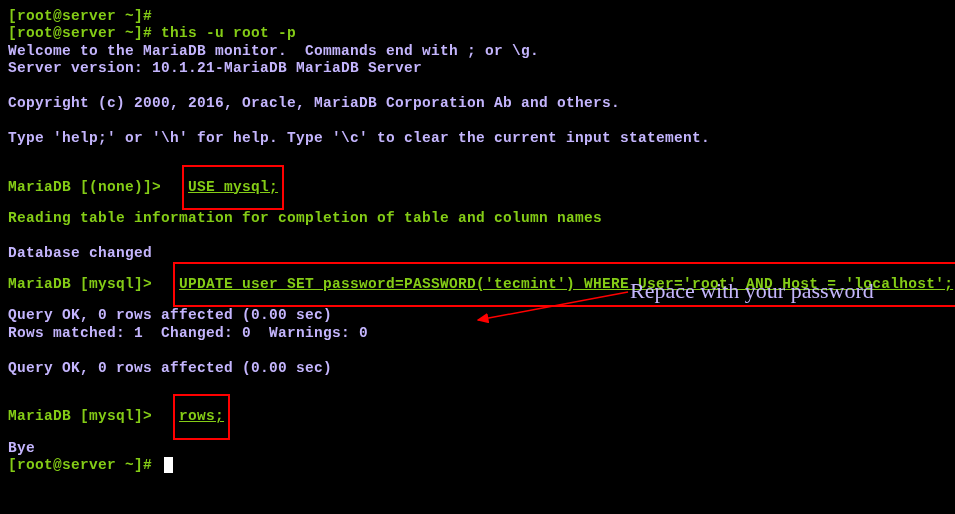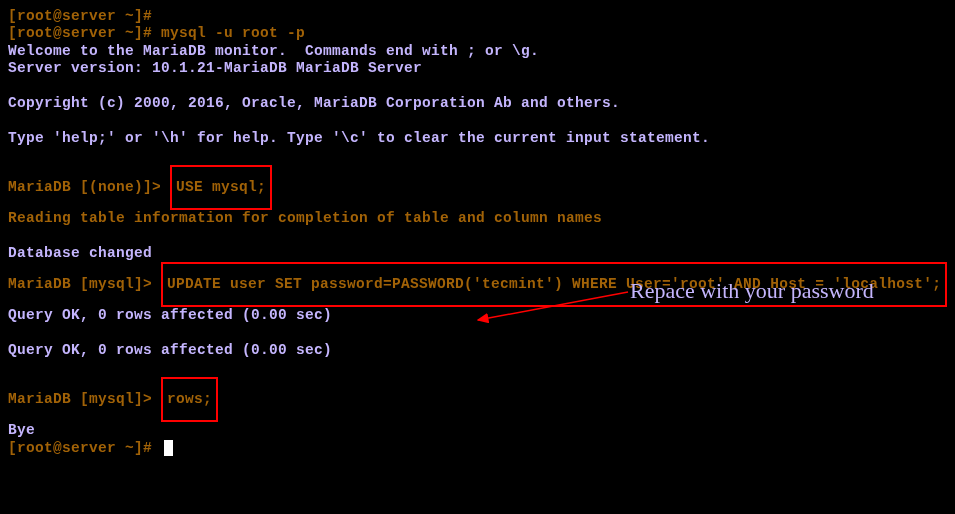--- a/index.html
+++ b/index.html
@@ -18,33 +18,34 @@
       width: 955px;
       height: 514px;
       overflow: hidden;
       position: relative;
       letter-spacing: 0.3px;
     }
     .line {
       white-space: pre;
     }
     .yellow { color: #c4b5fd; }
-    .white { color: #a16207; }
+    .white { color: #84cc16; }
     .green-annot {
       color: #c4b5fd;
       font-family: 'Times New Roman', serif;
       font-weight: normal;
       font-size: 22px;
       letter-spacing: 0;
     }
     .red-box {
       border: 2px solid #ff0000;
       padding: 12px 4px;
       display: inline-block;
-      margin-left: 0px;
+      margin-left: 12px;
+      text-decoration: underline;
     }
     .annotation {
       position: absolute;
       top: 278px;
       left: 630px;
     }
     .arrow {
       position: absolute;
       top: 290px;
       left: 470px;
@@ -57,34 +58,35 @@
       background: #fff;
       vertical-align: text-bottom;
       margin-left: 3px;
     }
   </style>
 </head>
 <body>
 
 <div>
   <div class="line white">[root@server ~]# </div>
-  <div class="line"><span class="white">[root@server ~]# </span><span class="white">mysql -u root -p</span></div>
+  <div class="line"><span class="white">[root@server ~]# </span><span class="white">this -u root -p</span></div>
   <div class="line yellow">Welcome to the MariaDB monitor.  Commands end with ; or \g.</div>
   <div class="line yellow">Server version: 10.1.21-MariaDB MariaDB Server</div>
   <div class="line">&nbsp;</div>
   <div class="line yellow">Copyright (c) 2000, 2016, Oracle, MariaDB Corporation Ab and others.</div>
   <div class="line">&nbsp;</div>
   <div class="line yellow">Type 'help;' or '\h' for help. Type '\c' to clear the current input statement.</div>
   <div class="line">&nbsp;</div>
   <div class="line"><span class="white">MariaDB [(none)]&gt; </span><span class="red-box white">USE mysql;</span></div>
   <div class="line white">Reading table information for completion of table and column names</div>
   <div class="line">&nbsp;</div>
   <div class="line yellow">Database changed</div>
   <div class="line"><span class="white">MariaDB [mysql]&gt; </span><span class="red-box white">UPDATE user SET password=PASSWORD('tecmint') WHERE User='root' AND Host = 'localhost';</span></div>
   <div class="line yellow">Query OK, 0 rows affected (0.00 sec)</div>
+  <div class="line yellow">Rows matched: 1  Changed: 0  Warnings: 0</div>
   <div class="line">&nbsp;</div>
   <div class="line yellow">Query OK, 0 rows affected (0.00 sec)</div>
   <div class="line">&nbsp;</div>
   <div class="line"><span class="white">MariaDB [mysql]&gt; </span><span class="red-box white">rows;</span></div>
   <div class="line yellow">Bye</div>
   <div class="line white"><span>[root@server ~]# </span><span class="cursor"></span></div>
 </div>
 
 <div class="annotation">
   <span class="green-annot">Repace with your password</span>

